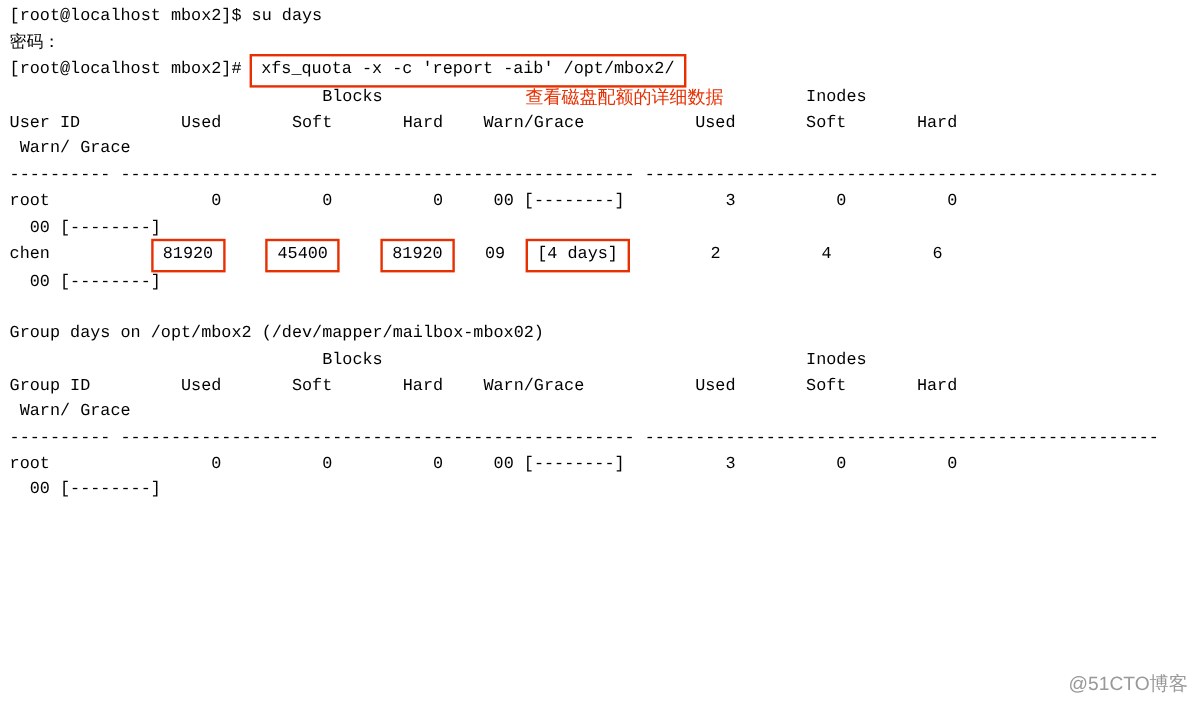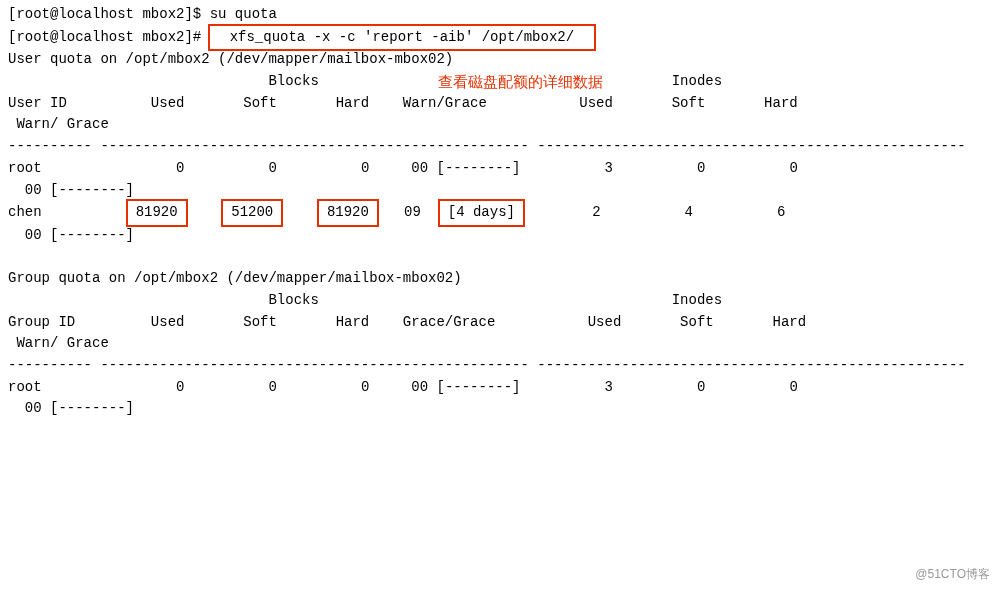--- a/index.html
+++ b/index.html
@@ -19,21 +19,21 @@
       overflow: hidden;
       position: relative;
     }
     .line {
       white-space: pre;
       position: relative;
     }
     .box-red {
       border: 2px solid #e73002;
       display: inline-block;
-      padding: 1px 20px;
+      padding: 1px 8px;
       margin: -2px -2px;
     }
     .hl {
       border: 2px solid #e73002;
       padding: 1px 8px;
       margin: -2px 0px;
       display: inline-block;
     }
     .annotation-red {
       color: #e73002;
@@ -42,57 +42,57 @@
       position: absolute;
       top: 0;
       left: 430px;
     }
     .watermark {
       position: absolute;
       bottom: 10px;
       right: 12px;
       color: #999999;
       font-family: 'Microsoft YaHei', sans-serif;
-      font-size: 12px;
+      font-size: 16px;
     }
     .term {
       position: relative;
     }
   </style>
 </head>
 <body>
 
 <div class="term">
 
-<div class="line"><span>[root@localhost mbox2]$ </span><span>su quota</span></div>
+<div class="line"><span>[root@localhost mbox2]$ </span><span>su days</span></div>
 
+<div class="line">密码：</div>
 
 <div class="line"><span>[root@localhost mbox2]# </span><span class="box-red">xfs_quota -x -c 'report -aib' /opt/mbox2/</span></div>
 
-<div class="line">User quota on /opt/mbox2 (/dev/mapper/mailbox-mbox02)</div>
 
 <div class="line" style="position:relative"><span>                               Blocks                                          Inodes</span><span class="annotation-red">查看磁盘配额的详细数据</span></div>
 
 <div class="line">User ID          Used       Soft       Hard    Warn/Grace           Used       Soft       Hard</div>
 <div class="line"> Warn/ Grace</div>
 
 <div class="line">---------- --------------------------------------------------- ---------------------------------------------------</div>
 
 <div class="line"><span>root</span>                <span>0</span>          <span>0</span>          <span>0</span>     <span>00 [--------]</span>          <span>3</span>          <span>0</span>          <span>0</span></div>
 <div class="line">  00 [--------]</div>
 
-<div class="line"><span>chen</span>          <span class="hl">81920</span>    <span class="hl">51200</span>    <span class="hl">81920</span>   <span>09</span>  <span class="hl">[4 days]</span>        <span>2</span>          <span>4</span>          <span>6</span></div>
+<div class="line"><span>chen</span>          <span class="hl">81920</span>    <span class="hl">45400</span>    <span class="hl">81920</span>   <span>09</span>  <span class="hl">[4 days]</span>        <span>2</span>          <span>4</span>          <span>6</span></div>
 <div class="line">  00 [--------]</div>
 
 <div class="line">&nbsp;</div>
 
-<div class="line">Group quota on /opt/mbox2 (/dev/mapper/mailbox-mbox02)</div>
+<div class="line">Group days on /opt/mbox2 (/dev/mapper/mailbox-mbox02)</div>
 <div class="line">                               Blocks                                          Inodes</div>
 
-<div class="line">Group ID         Used       Soft       Hard    Grace/Grace           Used       Soft       Hard</div>
+<div class="line">Group ID         Used       Soft       Hard    Warn/Grace           Used       Soft       Hard</div>
 <div class="line"> Warn/ Grace</div>
 
 <div class="line">---------- --------------------------------------------------- ---------------------------------------------------</div>
 
 <div class="line"><span>root</span>                <span>0</span>          <span>0</span>          <span>0</span>     <span>00 [--------]</span>          <span>3</span>          <span>0</span>          <span>0</span></div>
 <div class="line">  00 [--------]</div>
 
 
 </div>
 

